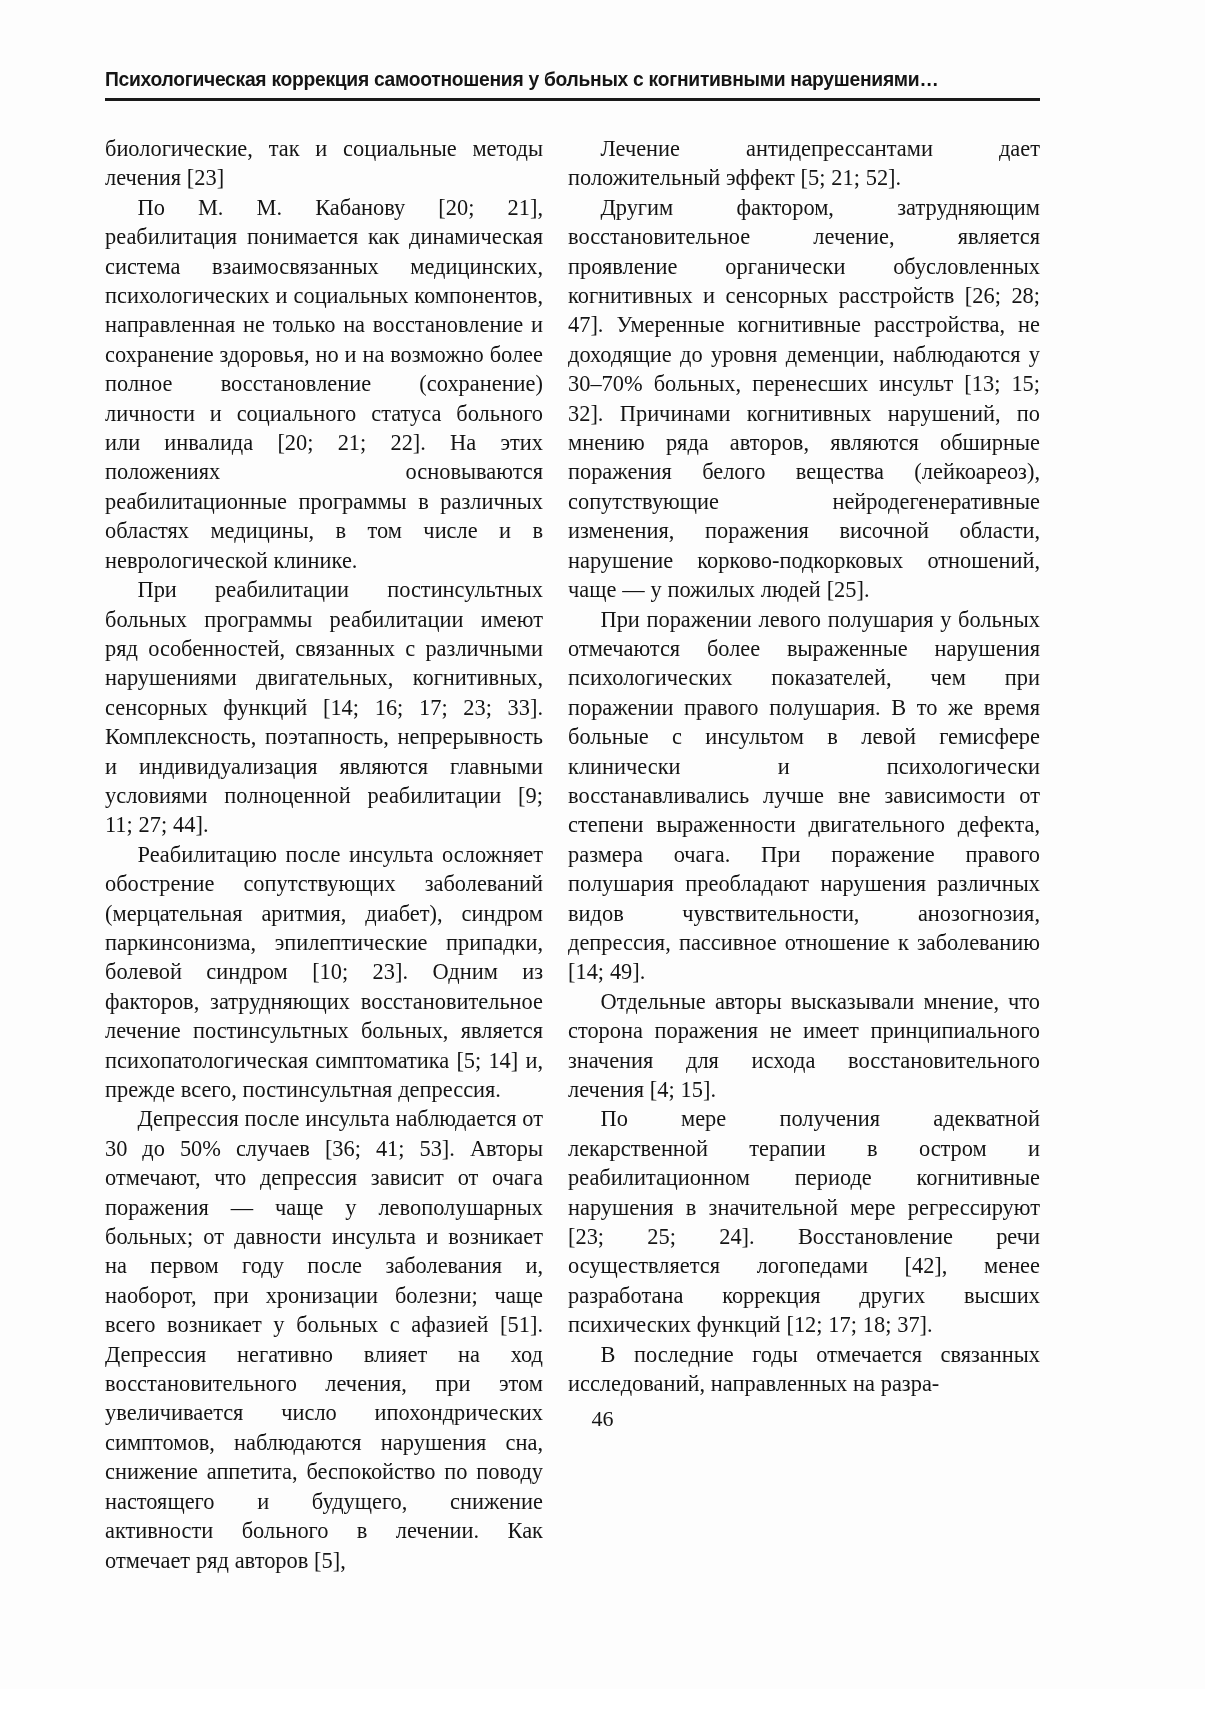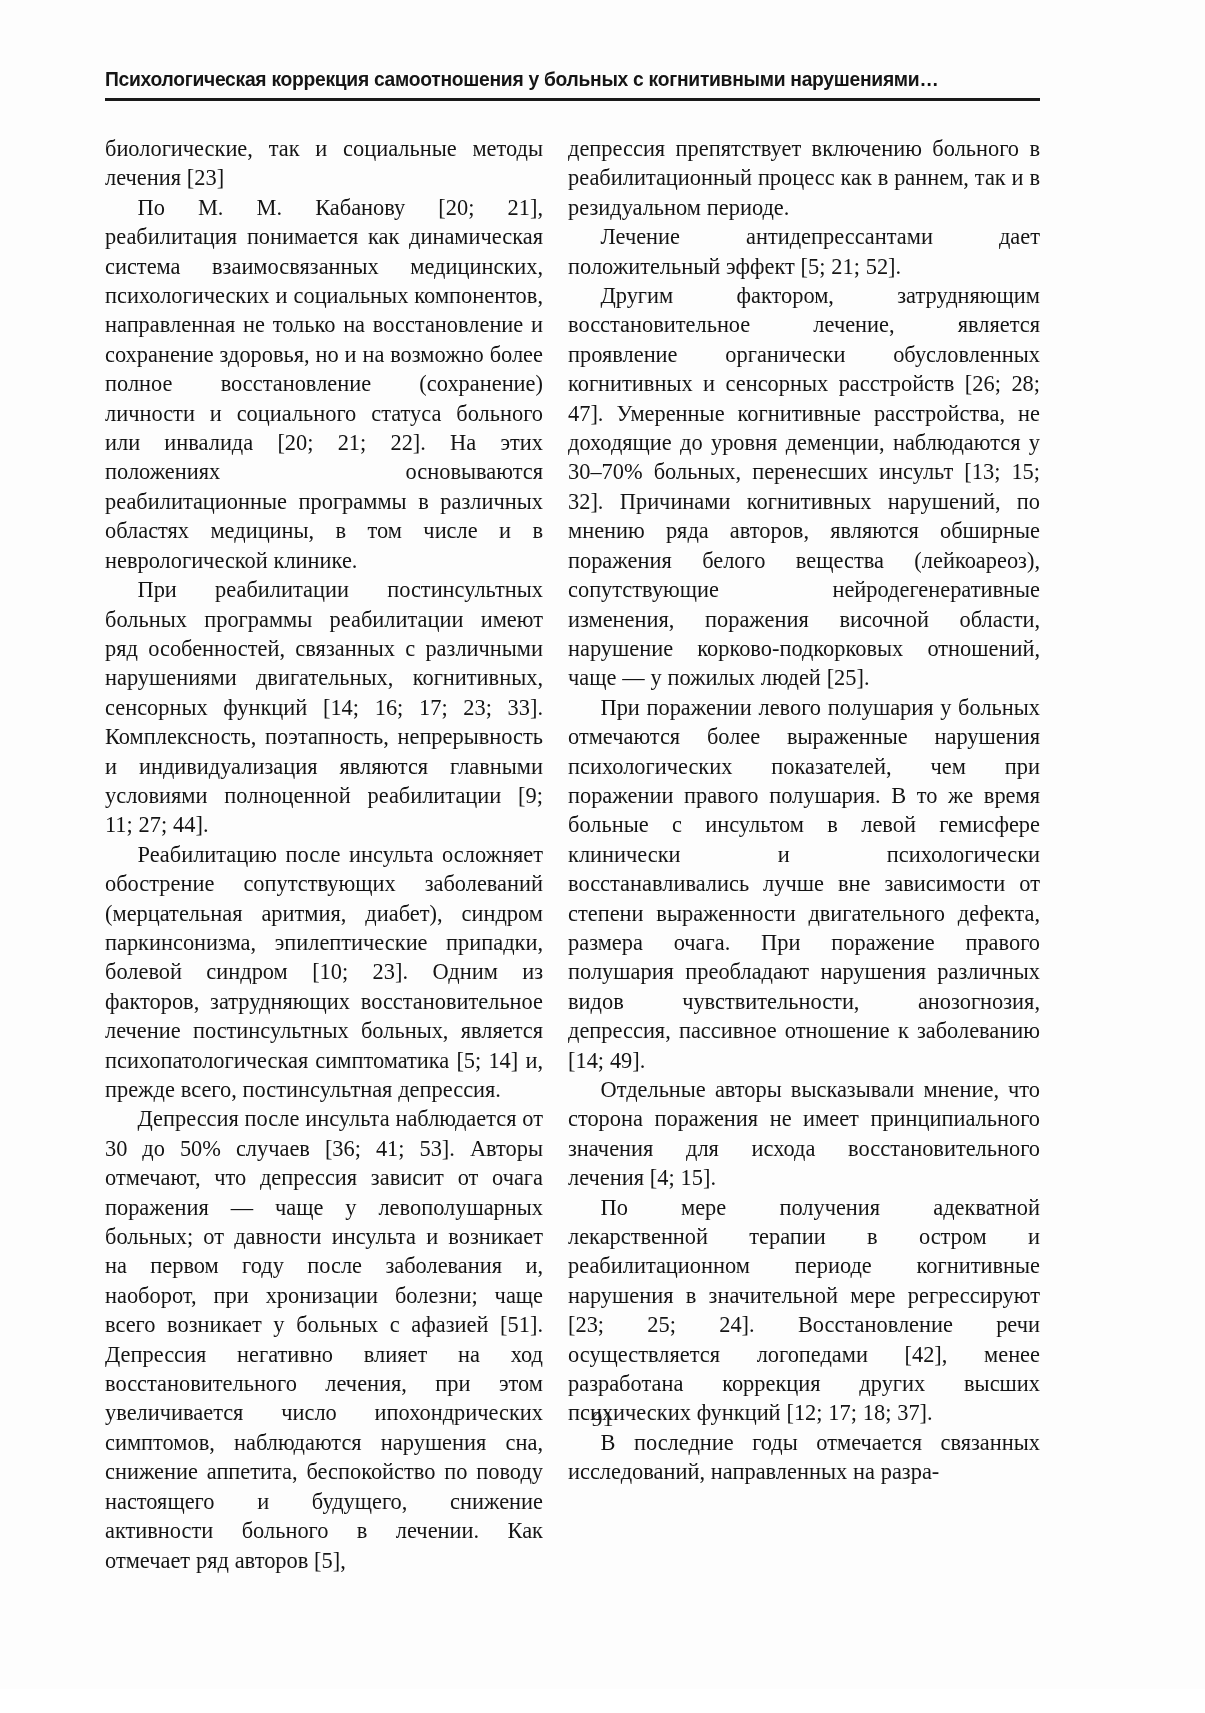--- a/index.html
+++ b/index.html
@@ -94,26 +94,25 @@
 
     <div class="col">
       <p class="para noindent">биологические, так и социальные методы лечения [23]</p>
       <p class="para">По М. М. Кабанову [20; 21], реабилитация понимается как динамическая система взаимосвязанных медицинских, психологических и социальных компонентов, направленная не только на восстановление и сохранение здоровья, но и на возможно более полное восстановление (сохранение) личности и социального статуса больного или инвалида [20; 21; 22]. На этих положениях основываются реабилитационные программы в различных областях медицины, в том числе и в неврологической клинике.</p>
       <p class="para">При реабилитации постинсультных больных программы реабилитации имеют ряд особенностей, связанных с различными нарушениями двигательных, когнитивных, сенсорных функций [14; 16; 17; 23; 33]. Комплексность, поэтапность, непрерывность и индивидуализация являются главными условиями полноценной реабилитации [9; 11; 27; 44].</p>
       <p class="para">Реабилитацию после инсульта осложняет обострение сопутствующих заболеваний (мерцательная аритмия, диабет), синдром паркинсонизма, эпилептические припадки, болевой синдром [10; 23]. Одним из факторов, затрудняющих восстановительное лечение постинсультных больных, является психопатологическая симптоматика [5; 14] и, прежде всего, постинсультная депрессия.</p>
       <p class="para">Депрессия после инсульта наблюдается от 30 до 50% случаев [36; 41; 53]. Авторы отмечают, что депрессия зависит от очага поражения — чаще у левополушарных больных; от давности инсульта и возникает на первом году после заболевания и, наоборот, при хронизации болезни; чаще всего возникает у больных с афазией [51]. Депрессия негативно влияет на ход восстановительного лечения, при этом увеличивается число ипохондрических симптомов, наблюдаются нарушения сна, снижение аппетита, беспокойство по поводу настоящего и будущего, снижение активности больного в лечении. Как отмечает ряд авторов [5],</p>
     </div>
 
     <div class="col col-right">
-      <p class="para noindent">депрессия препятствует включению больного в реабилитационный процесс как в раннем, так и в резидуальном периоде.</p>
       <p class="para">Лечение антидепрессантами дает положительный эффект [5; 21; 52].</p>
       <p class="para">Другим фактором, затрудняющим восстановительное лечение, является проявление органически обусловленных когнитивных и сенсорных расстройств [26; 28; 47]. Умеренные когнитивные расстройства, не доходящие до уровня деменции, наблюдаются у 30–70% больных, перенесших инсульт [13; 15; 32]. Причинами когнитивных нарушений, по мнению ряда авторов, являются обширные поражения белого вещества (лейкоареоз), сопутствующие нейродегенеративные изменения, поражения височной области, нарушение корково-подкорковых отношений, чаще — у пожилых людей [25].</p>
       <p class="para">При поражении левого полушария у больных отмечаются более выраженные нарушения психологических показателей, чем при поражении правого полушария. В то же время больные с инсультом в левой гемисфере клинически и психологически восстанавливались лучше вне зависимости от степени выраженности двигательного дефекта, размера очага. При поражение правого полушария преобладают нарушения различных видов чувствительности, анозогнозия, депрессия, пассивное отношение к заболеванию [14; 49].</p>
       <p class="para">Отдельные авторы высказывали мнение, что сторона поражения не имеет принципиального значения для исхода восстановительного лечения [4; 15].</p>
       <p class="para">По мере получения адекватной лекарственной терапии в остром и реабилитационном периоде когнитивные нарушения в значительной мере регрессируют [23; 25; 24]. Восстановление речи осуществляется логопедами [42], менее разработана коррекция других высших психических функций [12; 17; 18; 37].</p>
       <p class="para">В последние годы отмечается связанных исследований, направленных на разра-</p>
     </div>
 
   </div>
 
-  <div class="folio">91</div>
+  <div class="folio">46</div>
 
 </div>
 
 </body></html>

